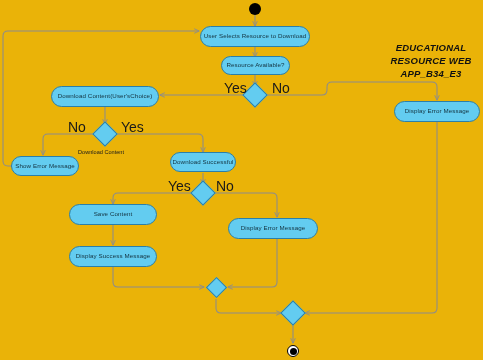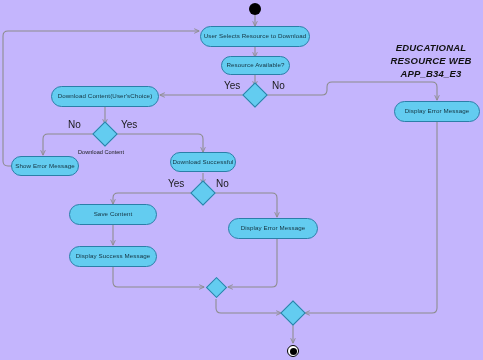--- a/index.html
+++ b/index.html
@@ -7,21 +7,21 @@
     padding: 0;
     background: #ffffff;
   }
   body {
     font-family: "Liberation Sans", sans-serif;
   }
   #canvas {
     position: relative;
     width: 483px;
     height: 360px;
-    background: #c4b5fd;
+    background: #eab308;
     overflow: hidden;
   }
   #edges {
     position: absolute;
     left: 0;
     top: 0;
     width: 483px;
     height: 360px;
   }
   .node {
@@ -56,21 +56,21 @@
     background: #ffffff;
     border: 1.5px solid #000000;
   }
   .end-inner {
     position: absolute;
     border-radius: 50%;
     background: #000000;
   }
   .edge-label {
     position: absolute;
-    font-size: 10px;
+    font-size: 14px;
     color: #1a1a1a;
     white-space: nowrap;
   }
   .small-label {
     position: absolute;
     font-size: 5.6px;
     color: #1a1a1a;
     white-space: nowrap;
   }
   .diagram-title {

